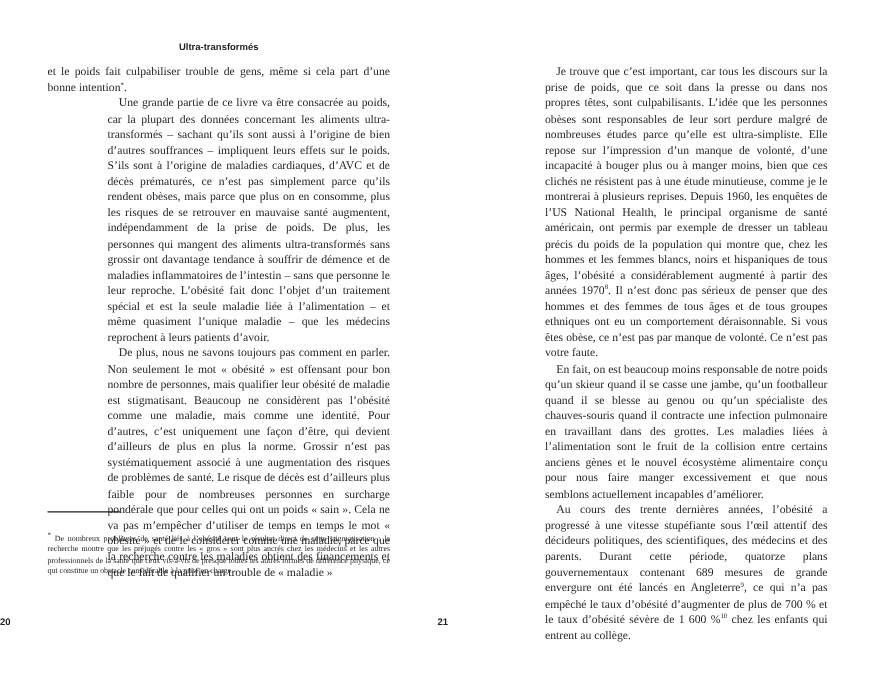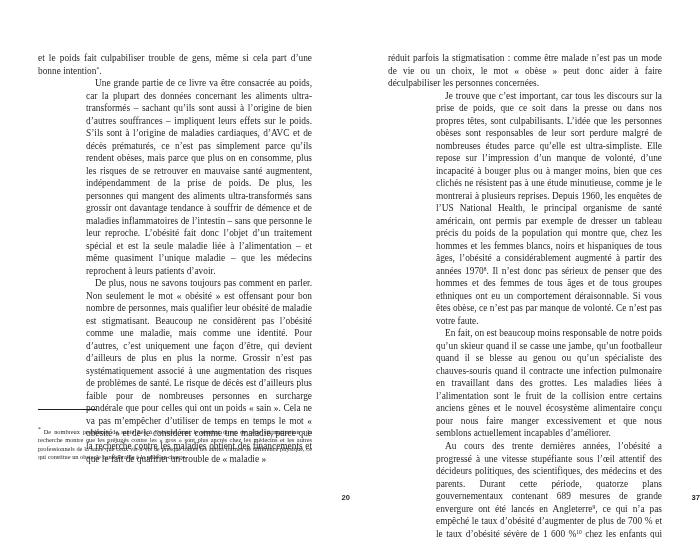--- a/index.html
+++ b/index.html
@@ -29,40 +29,40 @@
   .fn-rule {
     position: absolute; left: 38px; top: 409px; width: 58px; height: 0;
     border-top: 0.8px solid #231f20;
   }
   .footnote {
     position: absolute; top: 428px; left: 38px; width: 274px;
     font-family: "Liberation Serif", serif; font-size: 6.35px; line-height: 8.3px;
     text-align: justify;
   }
   .page-number {
-    position: absolute; top: 493px; left: 0; right: 0; text-align: right;
+    position: absolute; top: 493px; left: 0; right: 0; text-align: left;
     font-family: "Liberation Sans", sans-serif; font-weight: bold; font-size: 7.6px;
   }
   .page.right .body-text { left: 38px; }
 </style>
 </head>
 <body>
 
 <div class="page left">
+  <div class="running-head">Ultra-transformés</div>
   <div class="body-text">
     <p class="noindent"><span>et le poids fait culpabiliser trouble de gens, même si cela part d’une bonne intention</span><sup>*</sup>.</p>
     <p class="indent">Une grande partie de ce livre va être consacrée au poids, car la plupart des données concernant les aliments ultra-transformés – sachant qu’ils sont aussi à l’origine de bien d’autres souffrances – impliquent leurs effets sur le poids. S’ils sont à l’origine de maladies cardiaques, d’AVC et de décès prématurés, ce n’est pas simplement parce qu’ils rendent obèses, mais parce que plus on en consomme, plus les risques de se retrouver en mauvaise santé augmentent, indépendamment de la prise de poids. De plus, les personnes qui mangent des aliments ultra-transformés sans grossir ont davantage tendance à souffrir de démence et de maladies inflammatoires de l’intestin – sans que personne le leur reproche. L’obésité fait donc l’objet d’un traitement spécial et est la seule maladie liée à l’alimentation – et même quasiment l’unique maladie – que les médecins reprochent à leurs patients d’avoir.</p>
     <p class="indent">De plus, nous ne savons toujours pas comment en parler. Non seulement le mot « obésité » est offensant pour bon nombre de personnes, mais qualifier leur obésité de maladie est stigmatisant. Beaucoup ne considèrent pas l’obésité comme une maladie, mais comme une identité. Pour d’autres, c’est uniquement une façon d’être, qui devient d’ailleurs de plus en plus la norme. Grossir n’est pas systématiquement associé à une augmentation des risques de problèmes de santé. Le risque de décès est d’ailleurs plus faible pour de nombreuses personnes en surcharge pondérale que pour celles qui ont un poids « sain ». Cela ne va pas m’empêcher d’utiliser de temps en temps le mot « obésité » et de le considérer comme une maladie, parce que la recherche contre les maladies obtient des financements et que le fait de qualifier un trouble de « maladie »</p>
   </div>
   <div class="fn-rule"></div>
   <div class="footnote"><sup>*</sup> <span>De nombreux problèmes de santé liés à l’obésité sont le résultat direct de cette stigmatisation : la recherche montre que les préjugés contre les « gros » sont plus ancrés chez les médecins et les autres professionnels de la santé que ceux vis-à-vis de presque toutes les autres formes de différence physique, ce qui constitue un obstacle considérable à la prise en charge.</span></div>
   <div class="page-number">20</div>
 </div>
 
 <div class="page right">
   <div class="body-text">
-    <p class="noindent">réduit parfois la stigmatisation : comme être malade n’est pas un mode de vie ou un choix, le mot « obèse » peut donc aider à faire déculpabiliser les personnes concernées.</p>
     <p class="indent"><span>Je trouve que c’est important, car tous les discours sur la prise de poids, que ce soit dans la presse ou dans nos propres têtes, sont culpabilisants. L’idée que les personnes obèses sont responsables de leur sort perdure malgré de nombreuses études parce qu’elle est ultra-simpliste. Elle repose sur l’impression d’un manque de volonté, d’une incapacité à bouger plus ou à manger moins, bien que ces clichés ne résistent pas à une étude minutieuse, comme je le montrerai à plusieurs reprises. Depuis 1960, les enquêtes de l’US National Health, le principal organisme de santé américain, ont permis par exemple de dresser un tableau précis du poids de la population qui montre que, chez les hommes et les femmes blancs, noirs et hispaniques de tous âges, l’obésité a considérablement augmenté à partir des années 1970</span><sup>8</sup><span>. Il n’est donc pas sérieux de penser que des hommes et des femmes de tous âges et de tous groupes ethniques ont eu un comportement déraisonnable. Si vous êtes obèse, ce n’est pas par manque de volonté. Ce n’est pas votre faute.</span></p>
     <p class="indent">En fait, on est beaucoup moins responsable de notre poids qu’un skieur quand il se casse une jambe, qu’un footballeur quand il se blesse au genou ou qu’un spécialiste des chauves-souris quand il contracte une infection pulmonaire en travaillant dans des grottes. Les maladies liées à l’alimentation sont le fruit de la collision entre certains anciens gènes et le nouvel écosystème alimentaire conçu pour nous faire manger excessivement et que nous semblons actuellement incapables d’améliorer.</p>
     <p class="indent"><span>Au cours des trente dernières années, l’obésité a progressé à une vitesse stupéfiante sous l’œil attentif des décideurs politiques, des scientifiques, des médecins et des parents. Durant cette période, quatorze plans gouvernementaux contenant 689 mesures de grande envergure ont été lancés en Angleterre</span><sup>9</sup><span>, ce qui n’a pas empêché le taux d’obésité d’augmenter de plus de 700 % et le taux d’obésité sévère de 1 600 %</span><sup>10</sup><span> chez les enfants qui entrent au collège.</span></p>
   </div>
-  <div class="page-number">37</div>
+  <div class="page-number">21</div>
 </div>
 
 </body></html>

